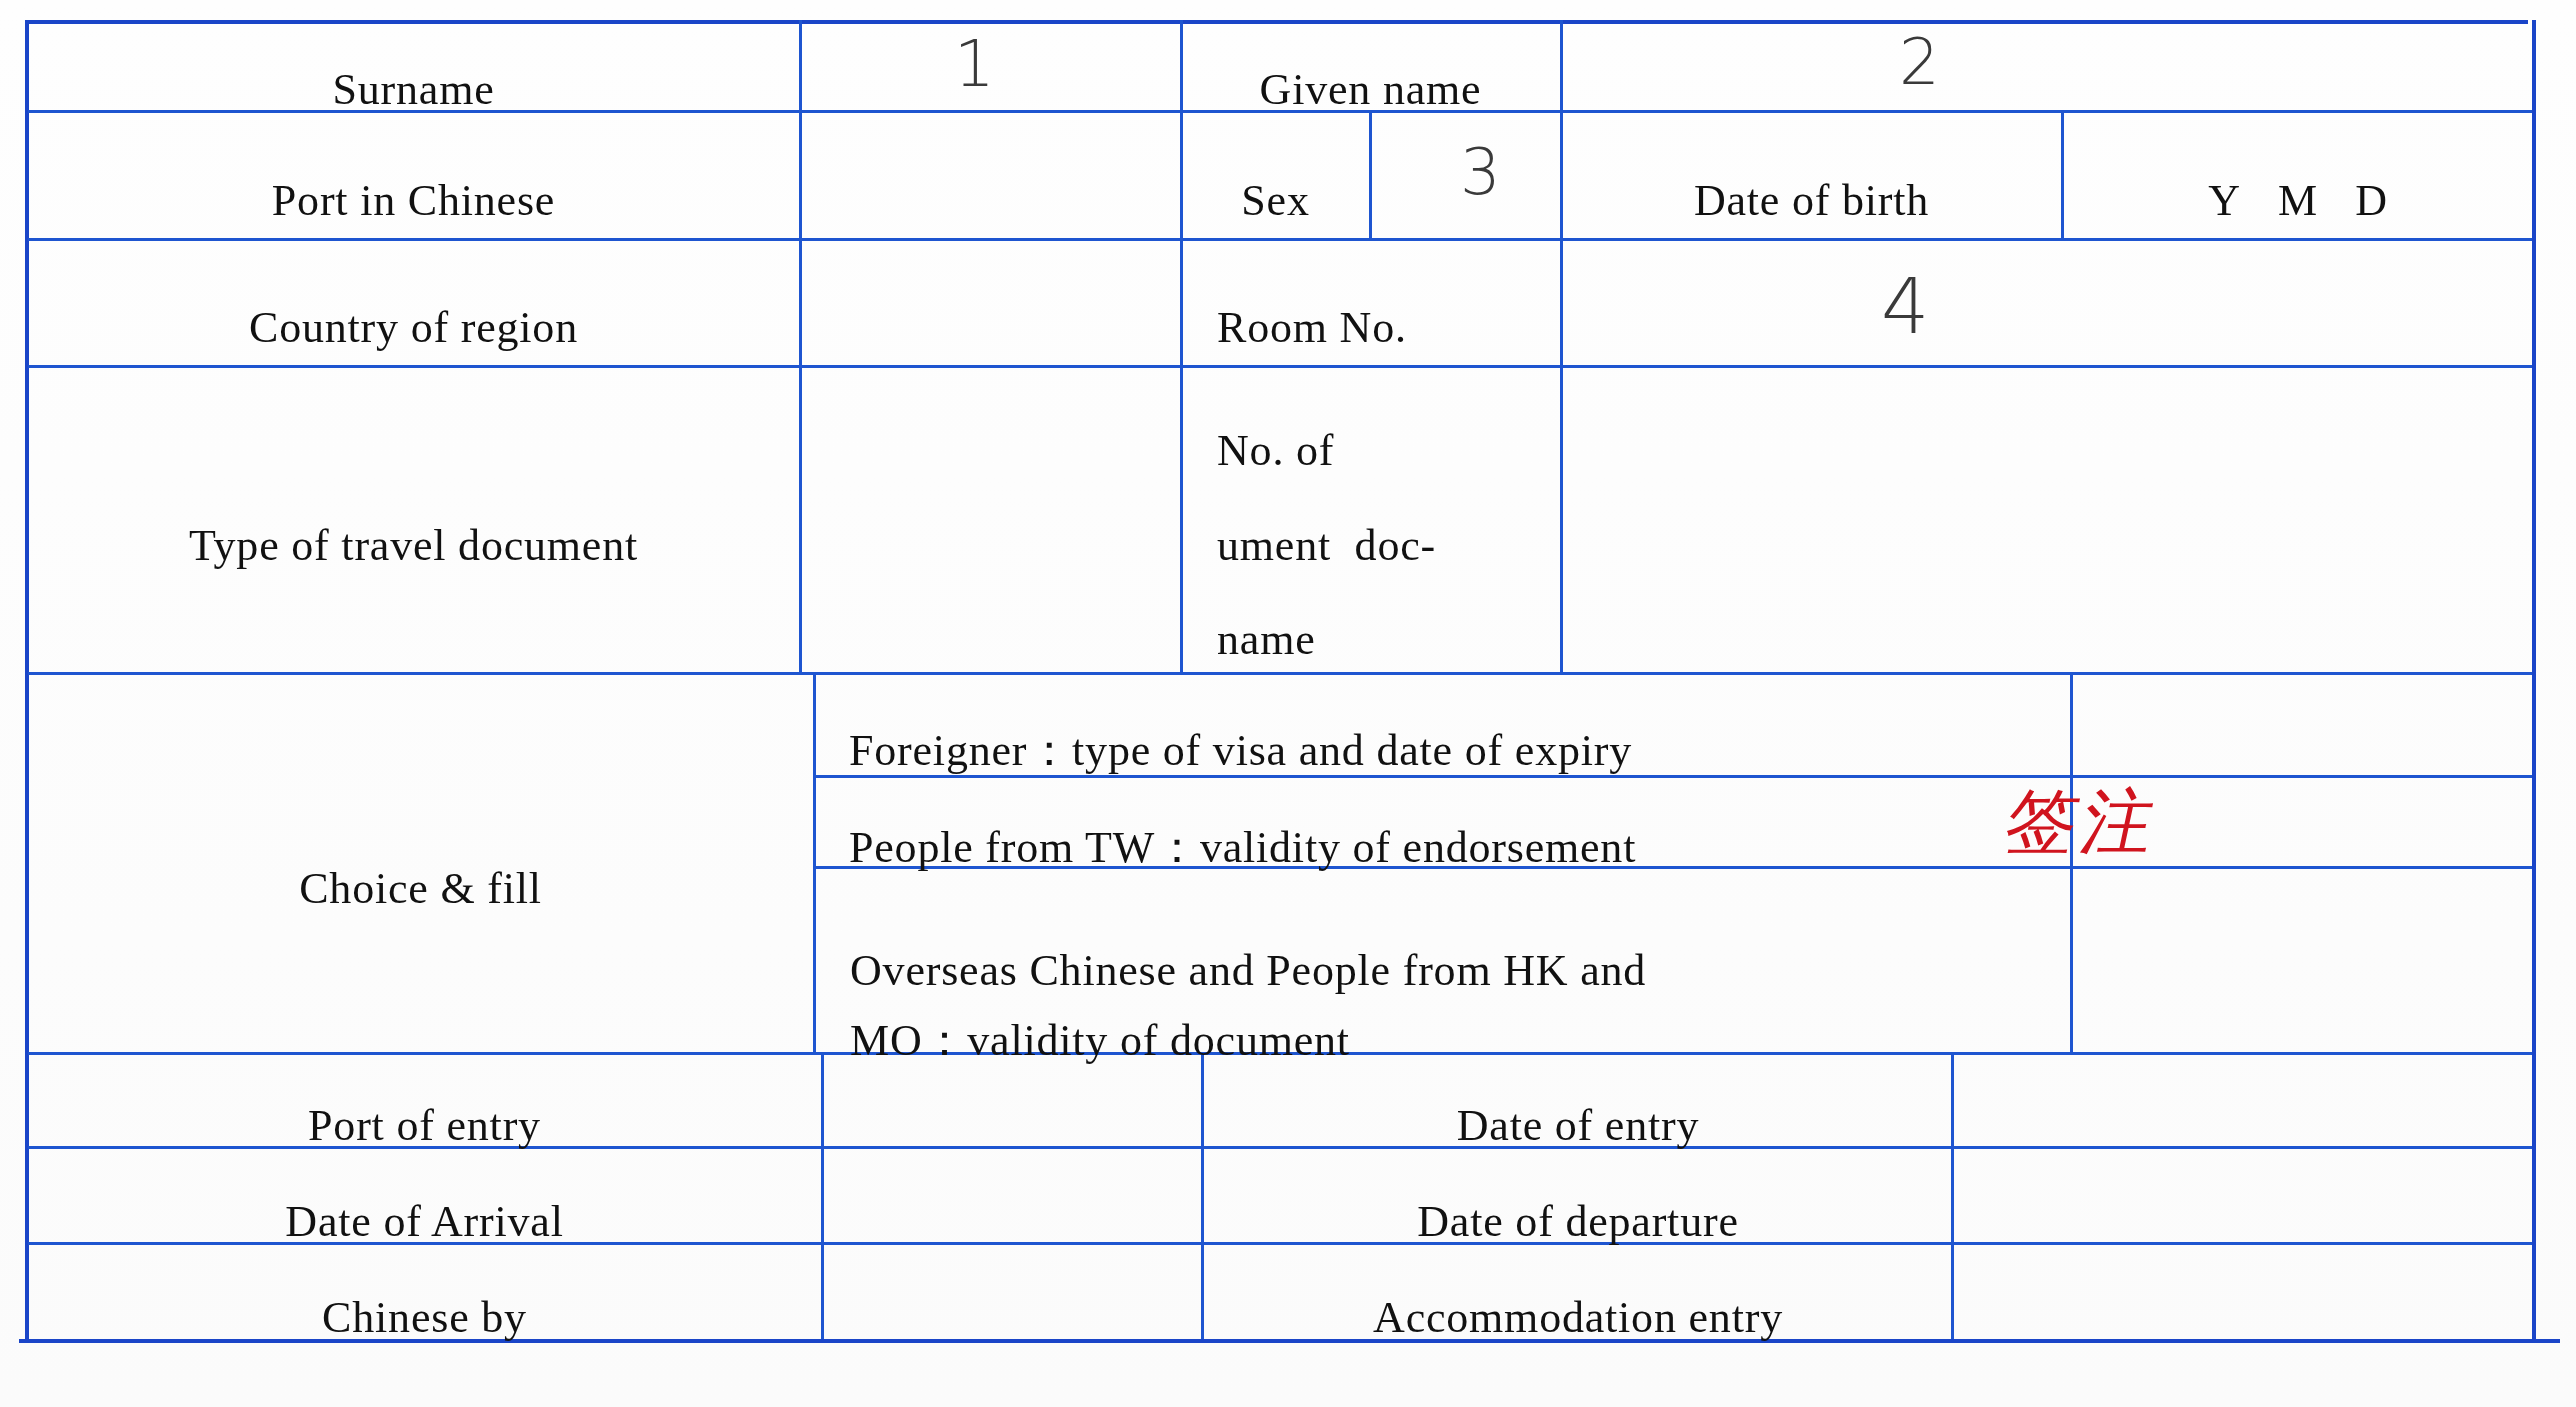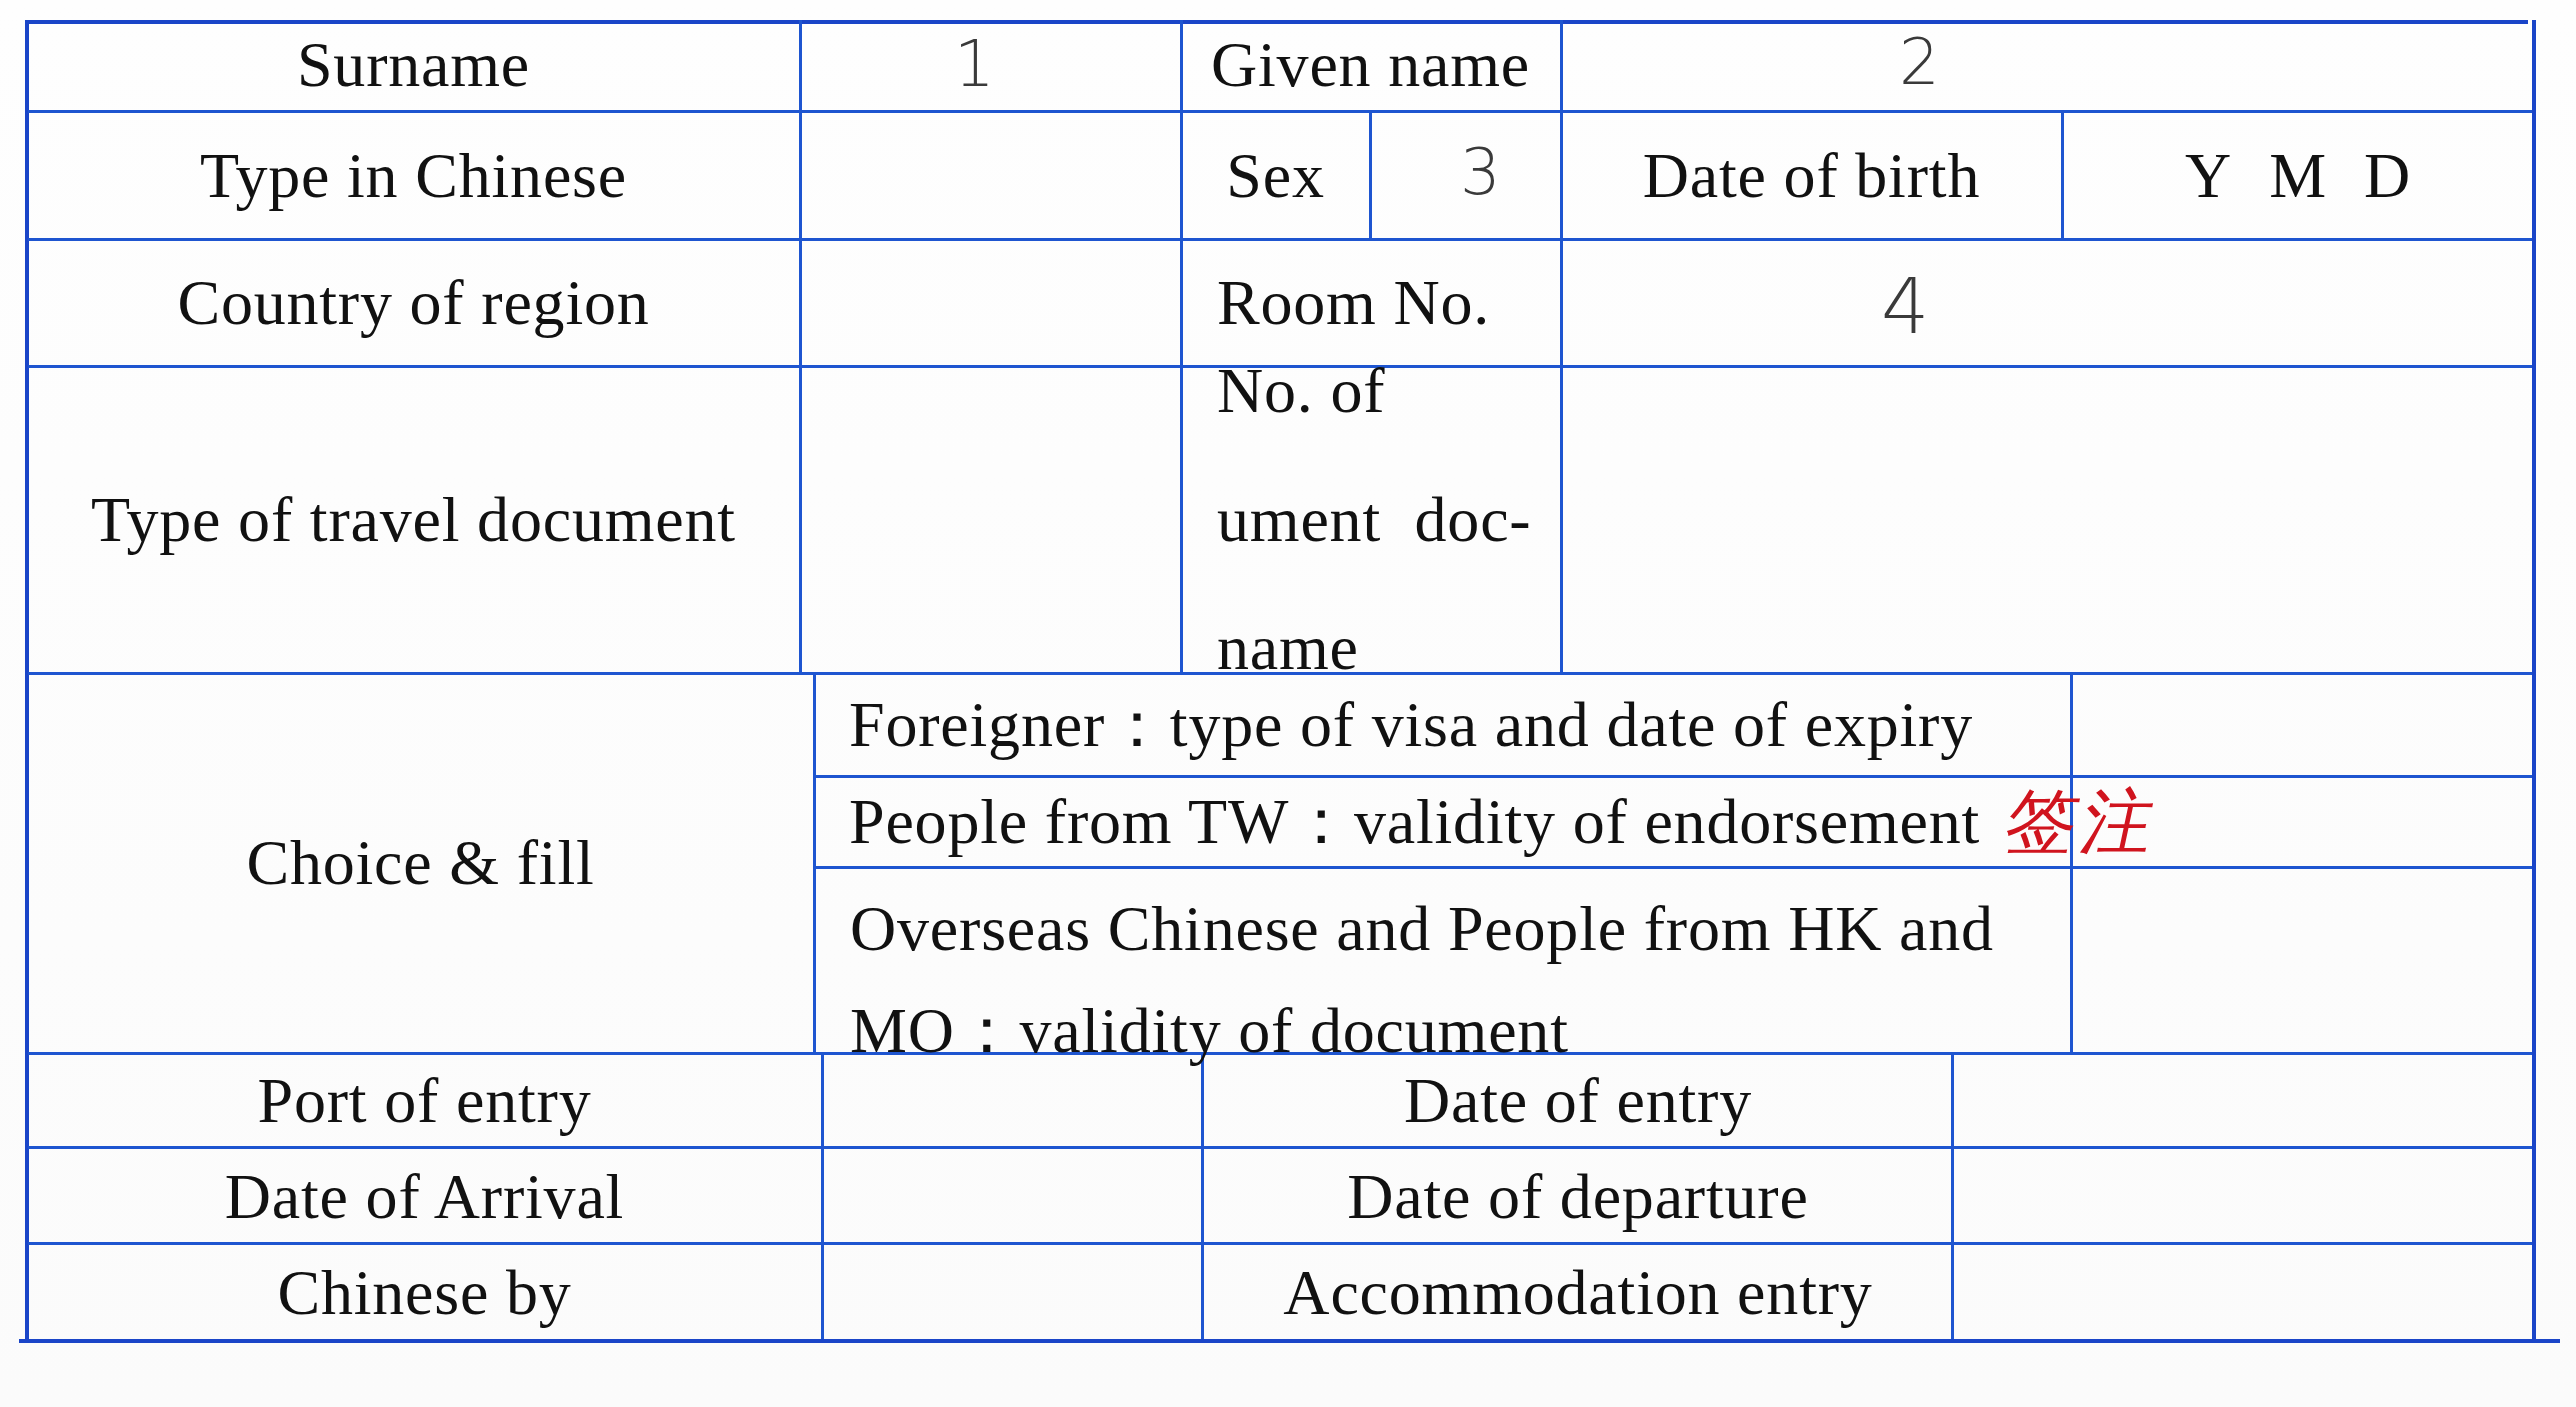--- a/index.html
+++ b/index.html
@@ -7,21 +7,21 @@
          font-family: "Liberation Serif", "DejaVu Serif", serif; color: #111; }
   .page { position: absolute; left: 0; top: 0; width: 2576px; height: 1408px;
           background: linear-gradient(180deg, #fefefe 0%, #fbfbfb 100%); }
   .hline, .vline { position: absolute; background: #1e55d0; }
   .hline { height: 3.4px; }
   .vline { width: 2.5px; }
   .hline.outer, .vline.outer { background: #1a45c8; }
   .hline.outer { height: 4.2px; }
   .vline.outer { width: 4.2px; }
   .cell { position: absolute; display: flex; align-items: center; justify-content: center;
-          text-align: center; font-size: 64px; line-height: 1.15; letter-spacing: 0.8px; }
+          text-align: center; font-size: 44px; line-height: 1.15; letter-spacing: 0.8px; margin-top: 26px; }
   .cell.left { justify-content: flex-start; text-align: center; padding-left: 39px; box-sizing: border-box; }
   .cell.multiline { flex-direction: column; align-items: flex-start; justify-content: center; line-height: 1.7; }
   .hand { position: absolute; font-family: "DejaVu Sans", sans-serif; color: #3a3a3a;
           font-size: 64px; font-weight: 300; }
   .red-hand { position: absolute; color: #d0141e; font-family: "DejaVu Sans", sans-serif;
               font-size: 71px; transform: skewX(-12deg); letter-spacing: 5px; }
   .input-cell { position: absolute; }
   .ymd span { display: inline-block; margin: 0 18.6px; }
 </style>
 </head>
@@ -57,21 +57,21 @@
   <div class="vline" style="left:1201px; top:1052px; height:287px;"></div>
   <div class="vline" style="left:1951px; top:1052px; height:287px;"></div>
 
   <div class="cell" style="left:28px; top:20px; width:771px; height:89px;">Surname</div>
   <div class="input-cell" style="left:802px; top:20px; width:378px; height:89px;"></div>
   <div class="hand" style="left:954px; top:27px;">1</div>
   <div class="cell" style="left:1182px; top:20px; width:377px; height:89px;">Given name</div>
   <div class="input-cell" style="left:1562px; top:20px; width:970px; height:89px;"></div>
   <div class="hand" style="left:1899px; top:25px;">2</div>
 
-  <div class="cell" style="left:28px; top:113px; width:771px; height:125px;">Type in Chinese</div>
+  <div class="cell" style="left:28px; top:113px; width:771px; height:125px;">Port in Chinese</div>
   <div class="input-cell" style="left:802px; top:113px; width:378px; height:125px;"></div>
   <div class="cell" style="left:1182px; top:113px; width:187px; height:125px;">Sex</div>
   <div class="input-cell" style="left:1372px; top:113px; width:188px; height:125px;"></div>
   <div class="hand" style="left:1460px; top:135px;">3</div>
   <div class="cell" style="left:1562px; top:113px; width:499px; height:125px;">Date of birth</div>
   <div class="cell ymd" style="left:2064px; top:113px; width:468px; height:125px;">
     <span>Y</span>
     <span>M</span>
     <span>D</span>
   </div>

